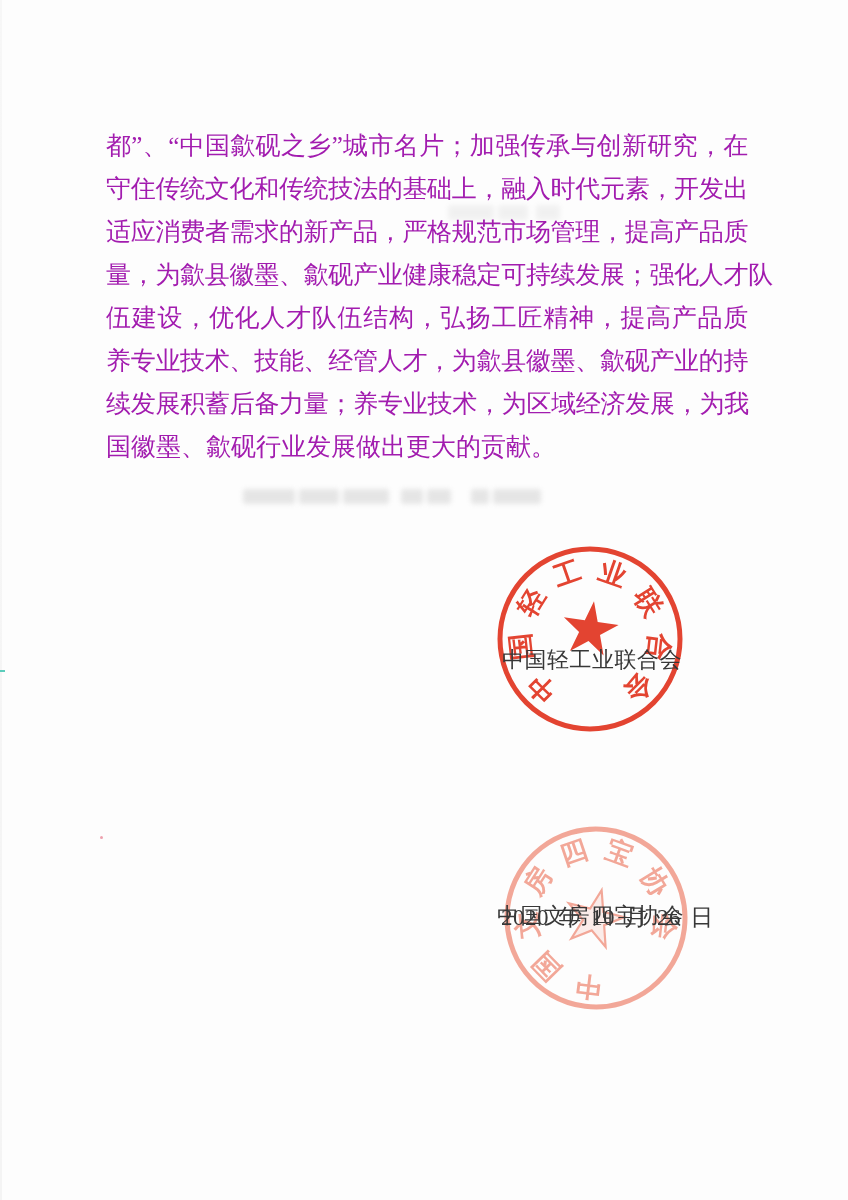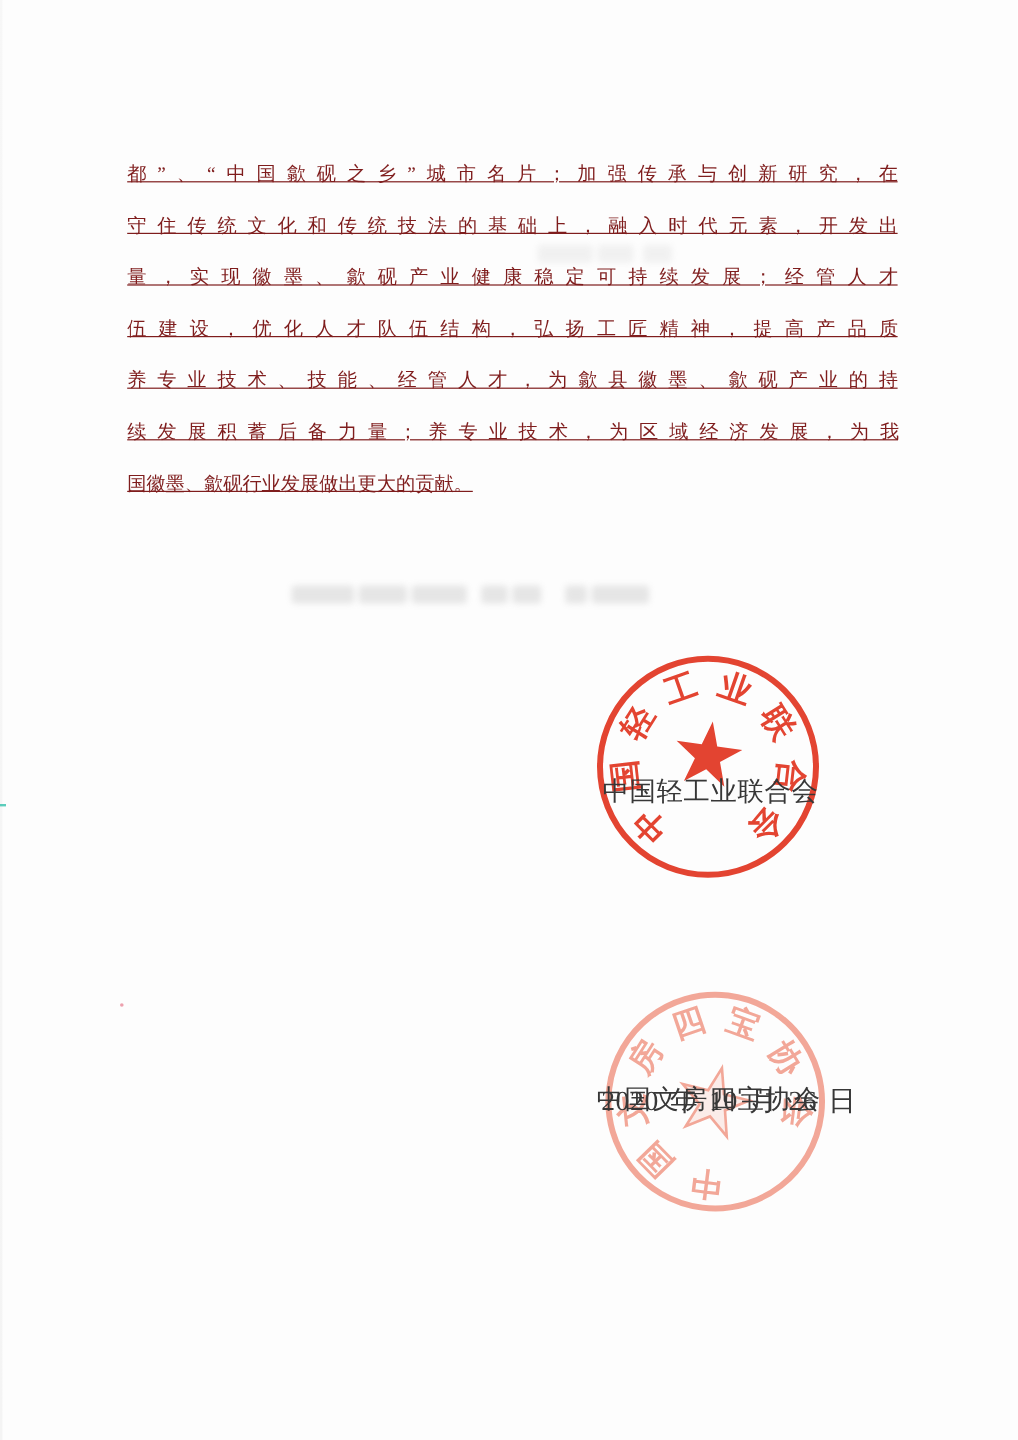--- a/index.html
+++ b/index.html
@@ -17,21 +17,21 @@
     position:absolute; left:0; top:670px; width:5px; height:2px;
     background:#3fc4b0; opacity:.85;
   }
   .scan-dot-pink {
     position:absolute; left:100px; top:836px; width:3px; height:3px;
     background:#e98a9a; border-radius:50%; opacity:.8;
   }
   
   .body-text {
     position:absolute; left:106px; top:124px; width:642px;
-    color:#7f1d1d; font-size:16px; font-weight:400;text-decoration:underline;
+    color:#a21caf; font-size:25px; font-weight:400;
   }
   .body-text .line {
     height:43px; line-height:43px; white-space:nowrap;
     letter-spacing:-0.3px;
     text-align:justify; text-align-last:justify;
   }
   .body-text .line.tight { letter-spacing:-1.25px; }
   .body-text .line.last  { text-align:right; text-align-last:left; letter-spacing:0; }
   
   .ghost { position:absolute; filter:blur(2.5px); }
@@ -55,21 +55,22 @@
 
 <div class="page">
 
   <div class="scan-edge-left"></div>
   <div class="scan-dash-teal"></div>
   <div class="scan-dot-pink"></div>
 
   <div class="body-text">
     <div class="line">都”、“中国歙砚之乡”城市名片；加强传承与创新研究，在</div>
     <div class="line">守住传统文化和传统技法的基础上，融入时代元素，开发出</div>
-    <div class="line">量，实现徽墨、歙砚产业健康稳定可持续发展；经管人才</div>
+    <div class="line">适应消费者需求的新产品，严格规范市场管理，提高产品质</div>
+    <div class="line">量，为歙县徽墨、歙砚产业健康稳定可持续发展；强化人才队</div>
     <div class="line">伍建设，优化人才队伍结构，弘扬工匠精神，提高产品质</div>
     <div class="line">养专业技术、技能、经管人才，为歙县徽墨、歙砚产业的持</div>
     <div class="line tight">续发展积蓄后备力量；养专业技术，为区域经济发展，为我</div>
     <div class="line last">国徽墨、歙砚行业发展做出更大的贡献。</div>
   </div>
 
   <div class="ghost ghost-a">
     <i style="width:46px"></i>&nbsp;<i style="width:30px"></i>&nbsp;&nbsp;<i style="width:24px"></i>
   </div>
   <div class="ghost ghost-b">

